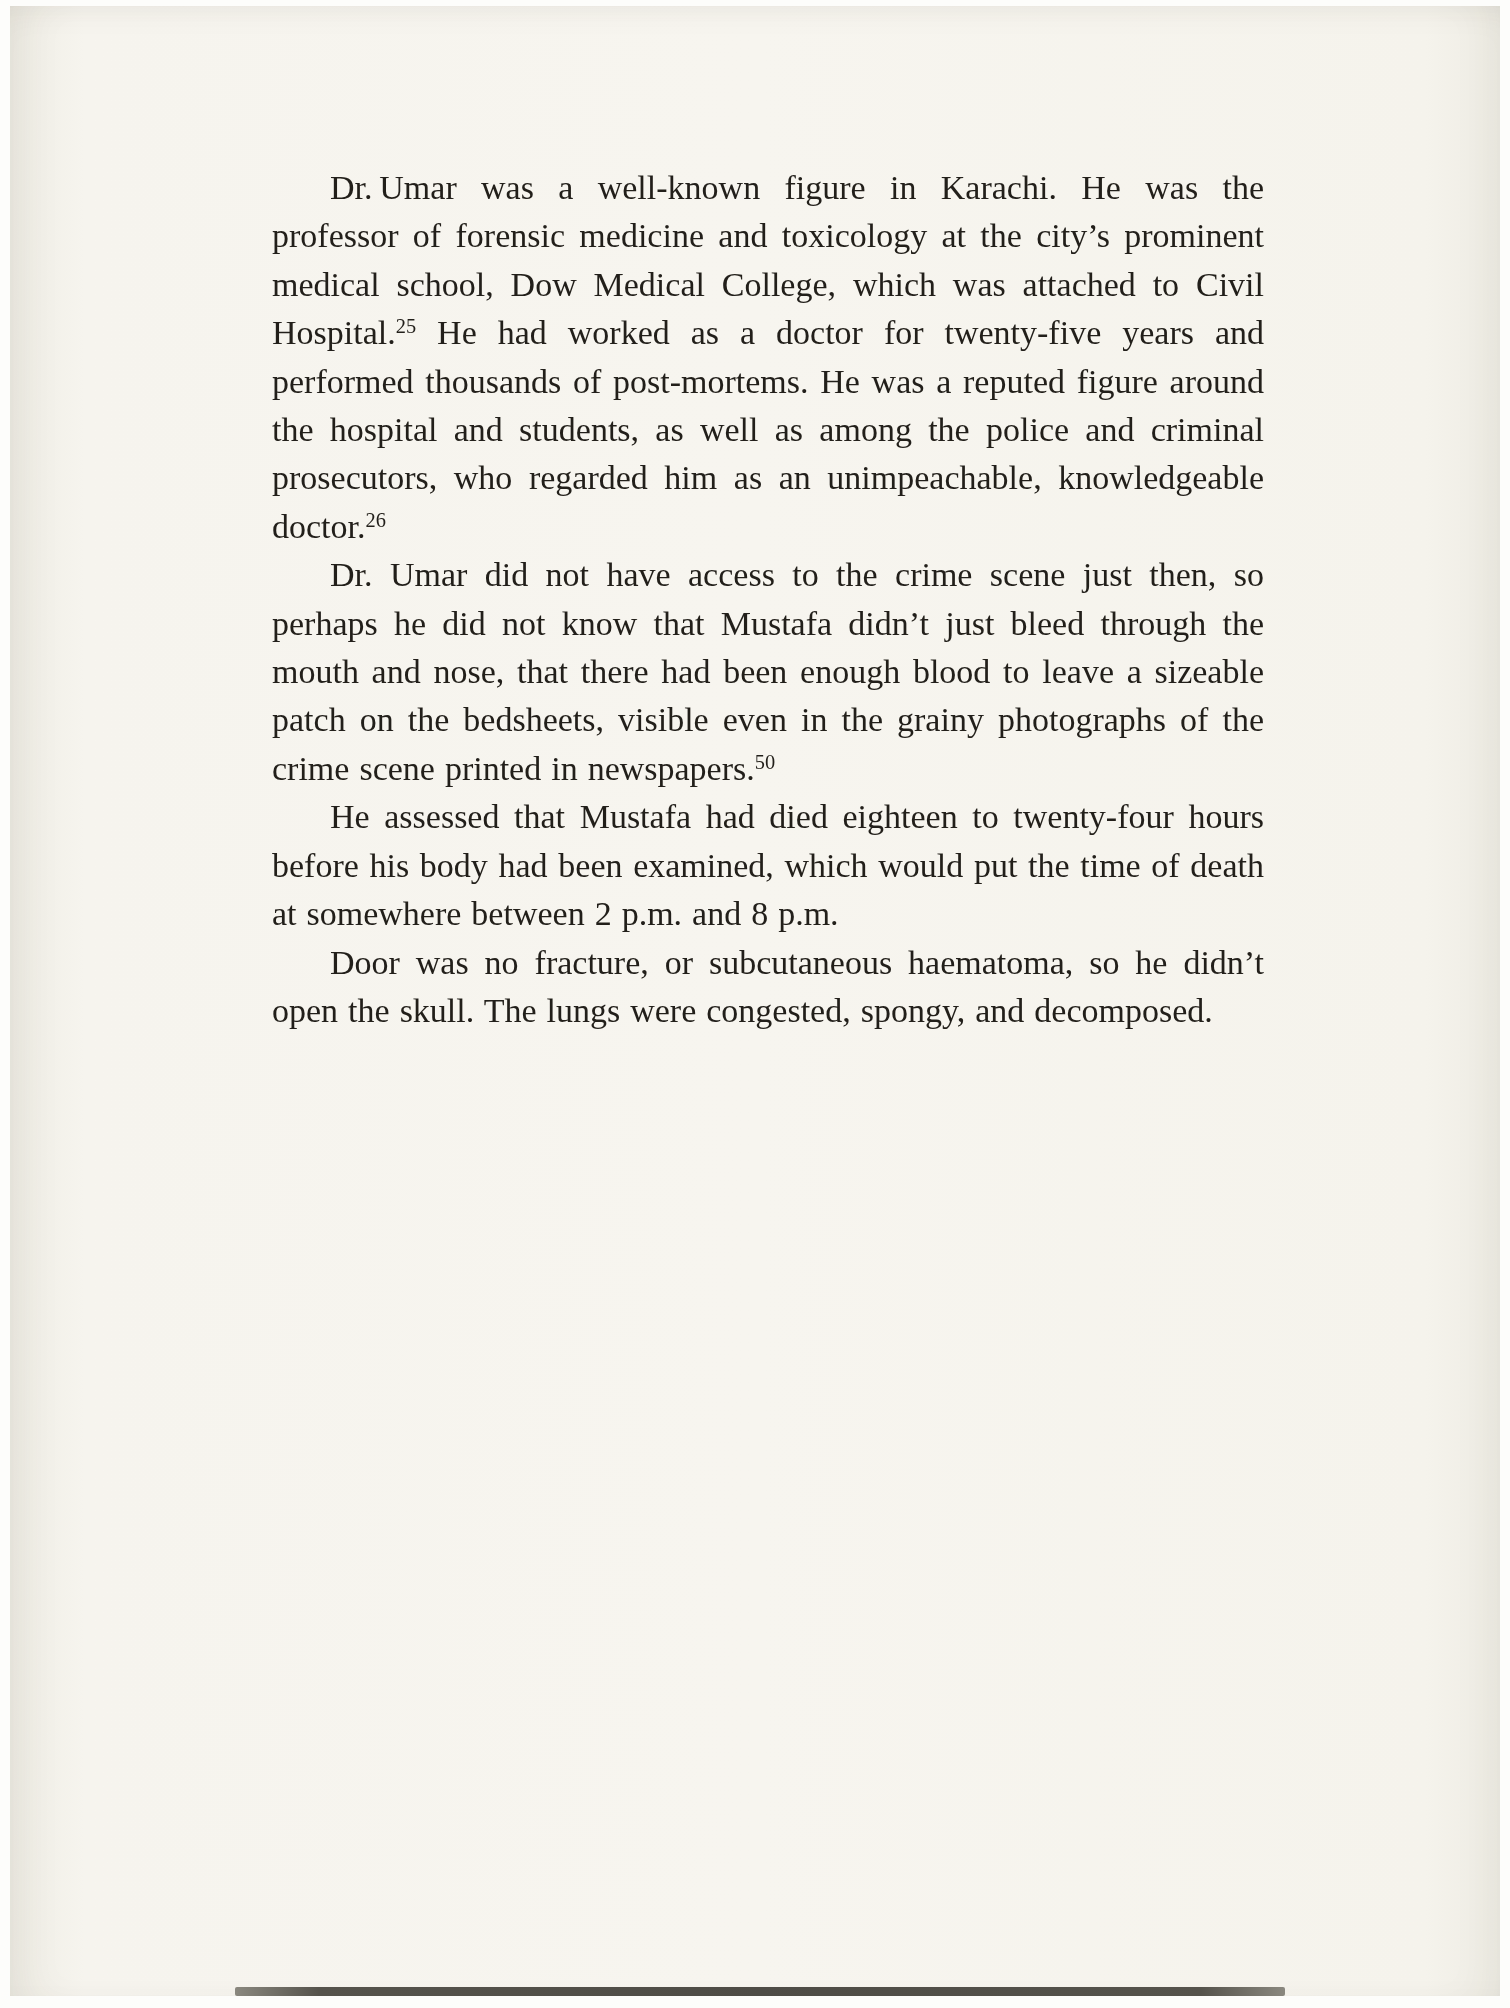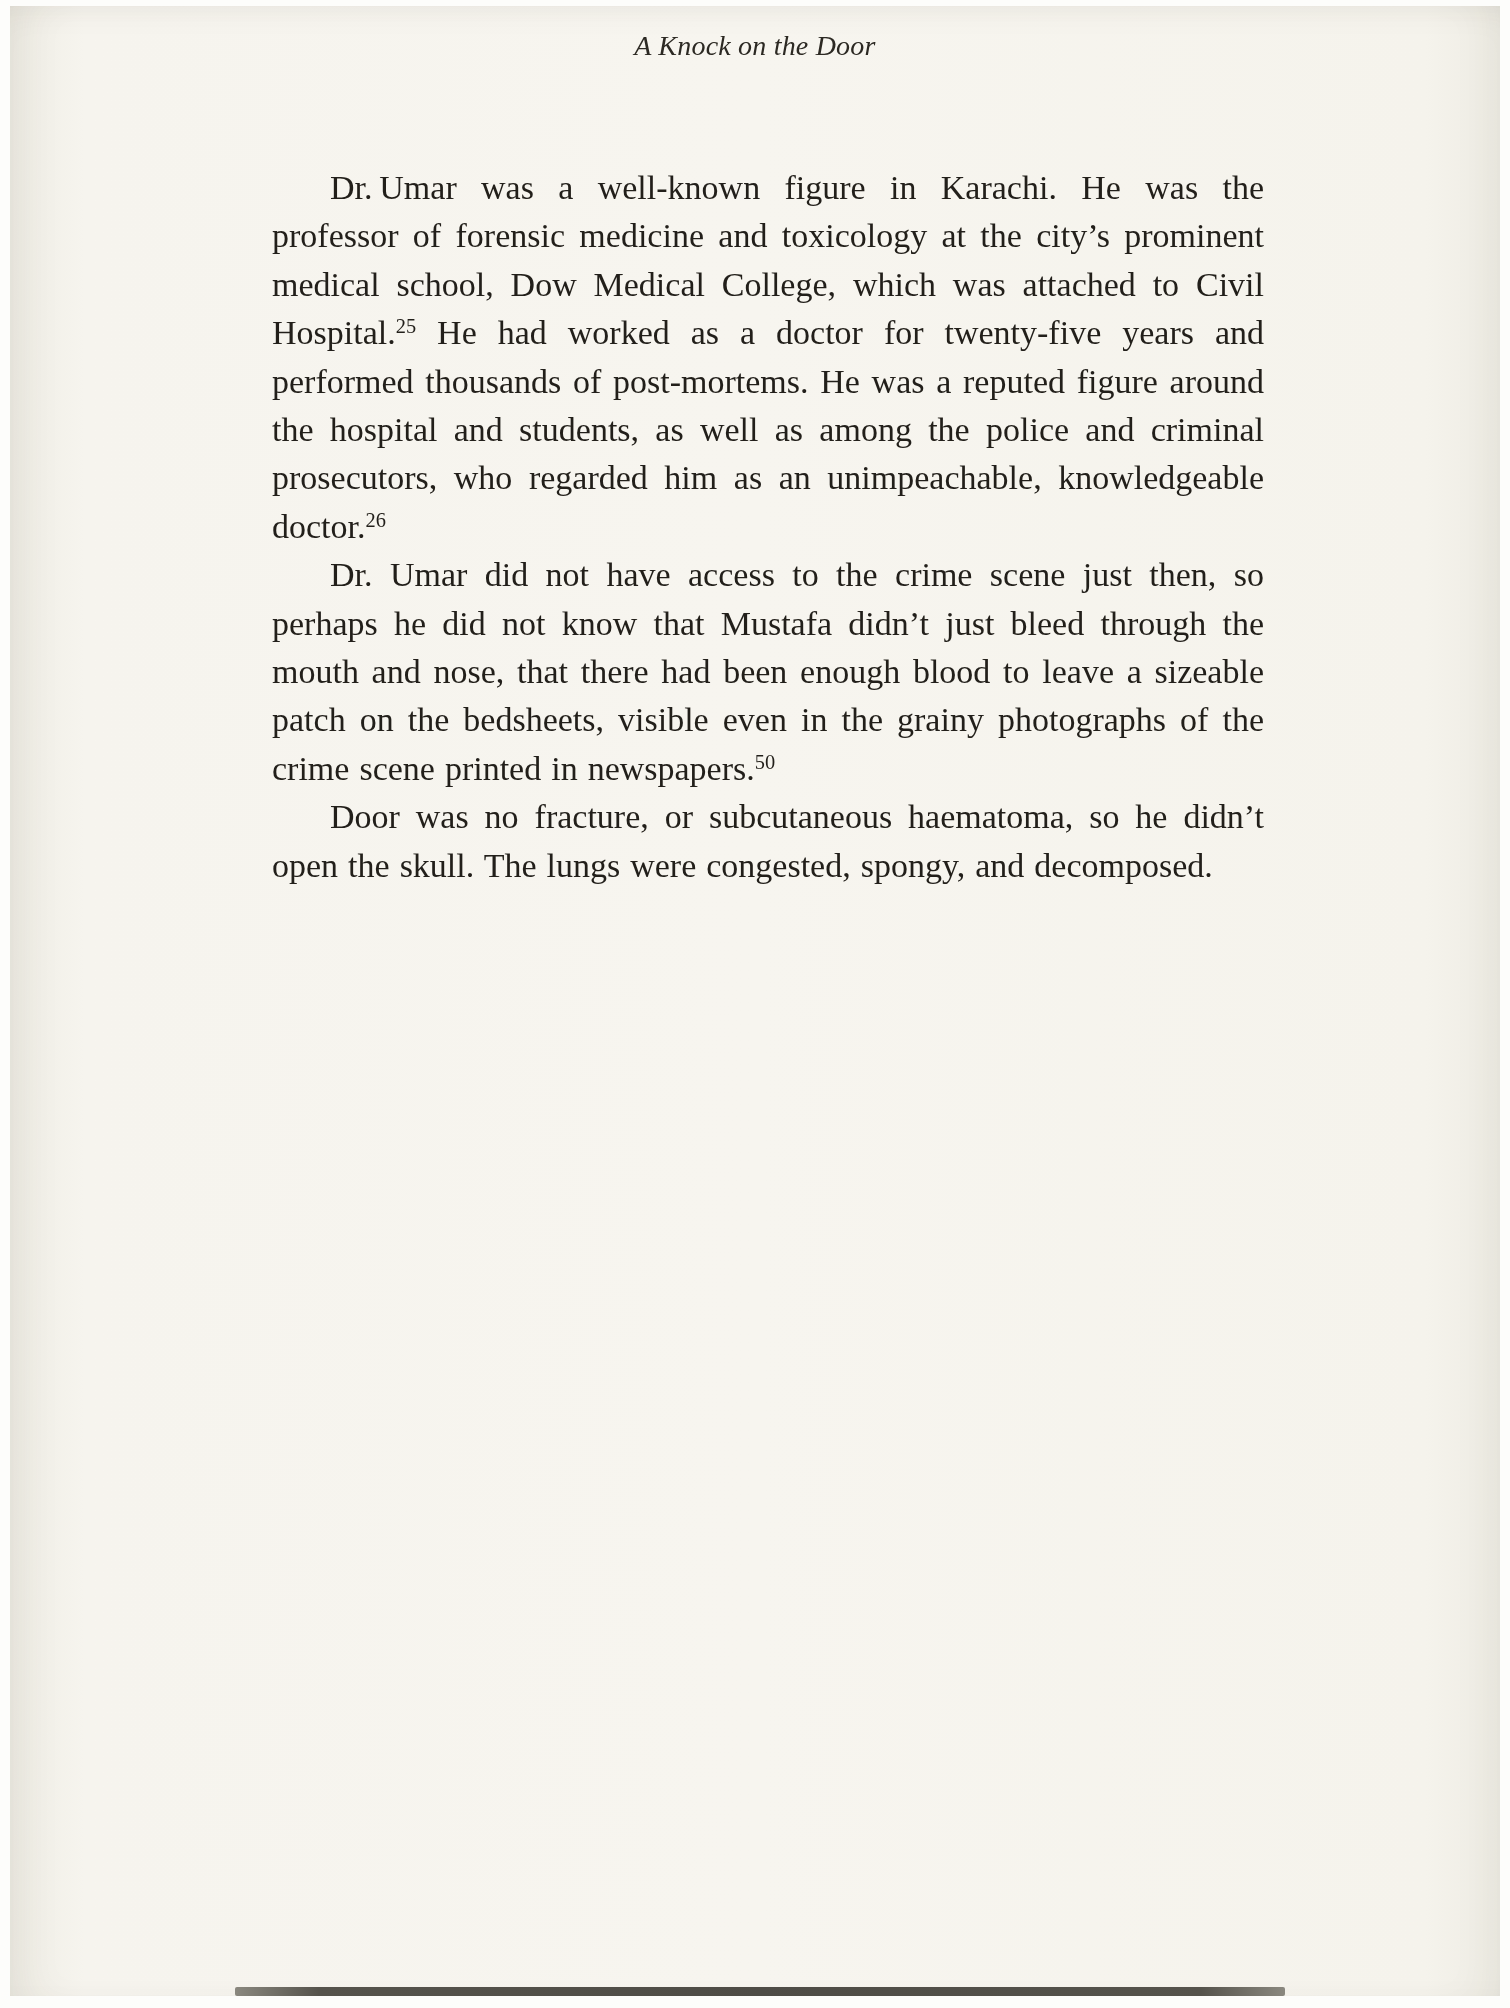--- a/index.html
+++ b/index.html
@@ -78,24 +78,24 @@
     height: 9px;
     background: linear-gradient(90deg, #8a887f 0%, #55534c 8%, #4e4c46 50%, #55534c 92%, #8a887f 100%);
     border-radius: 2px;
   }
 </style>
 </head>
 <body>
 
 <div class="page">
 
-  <div class="running-header">A Knock on the Door</div>
 
   <div class="body-text">
       <p><span>Dr. Umar was a well-known figure in Karachi. He was the professor of forensic medicine and toxicology at the city’s prominent medical school, Dow Medical College, which was attached to Civil Hospital.</span><sup>25</sup><span> He had worked as a doctor for twenty-five years and performed thousands of post-mortems. He was a reputed figure around the hospital and students, as well as among the police and criminal prosecutors, who regarded him as an unimpeachable, knowledgeable doctor.</span><sup>26</sup></p>
       <p><span>Dr. Umar did not have access to the crime scene just then, so perhaps he did not know that Mustafa didn’t just bleed through the mouth and nose, that there had been enough blood to leave a sizeable patch on the bedsheets, visible even in the grainy photographs of the crime scene printed in newspapers.</span><sup>50</sup></p>
+      <p><span>He assessed that Mustafa had died eighteen to twenty-four hours before his body had been examined, which would put the time of death at somewhere between 2 p.m. and 8 p.m.</span></p>
       <p><span>Door was no fracture, or subcutaneous haematoma, so he didn’t open the skull. The lungs were congested, spongy, and decomposed.</span></p>
     </div>
 
 
   <div class="scan-bottom-edge"></div>
 
 </div>
 
 </body></html>

